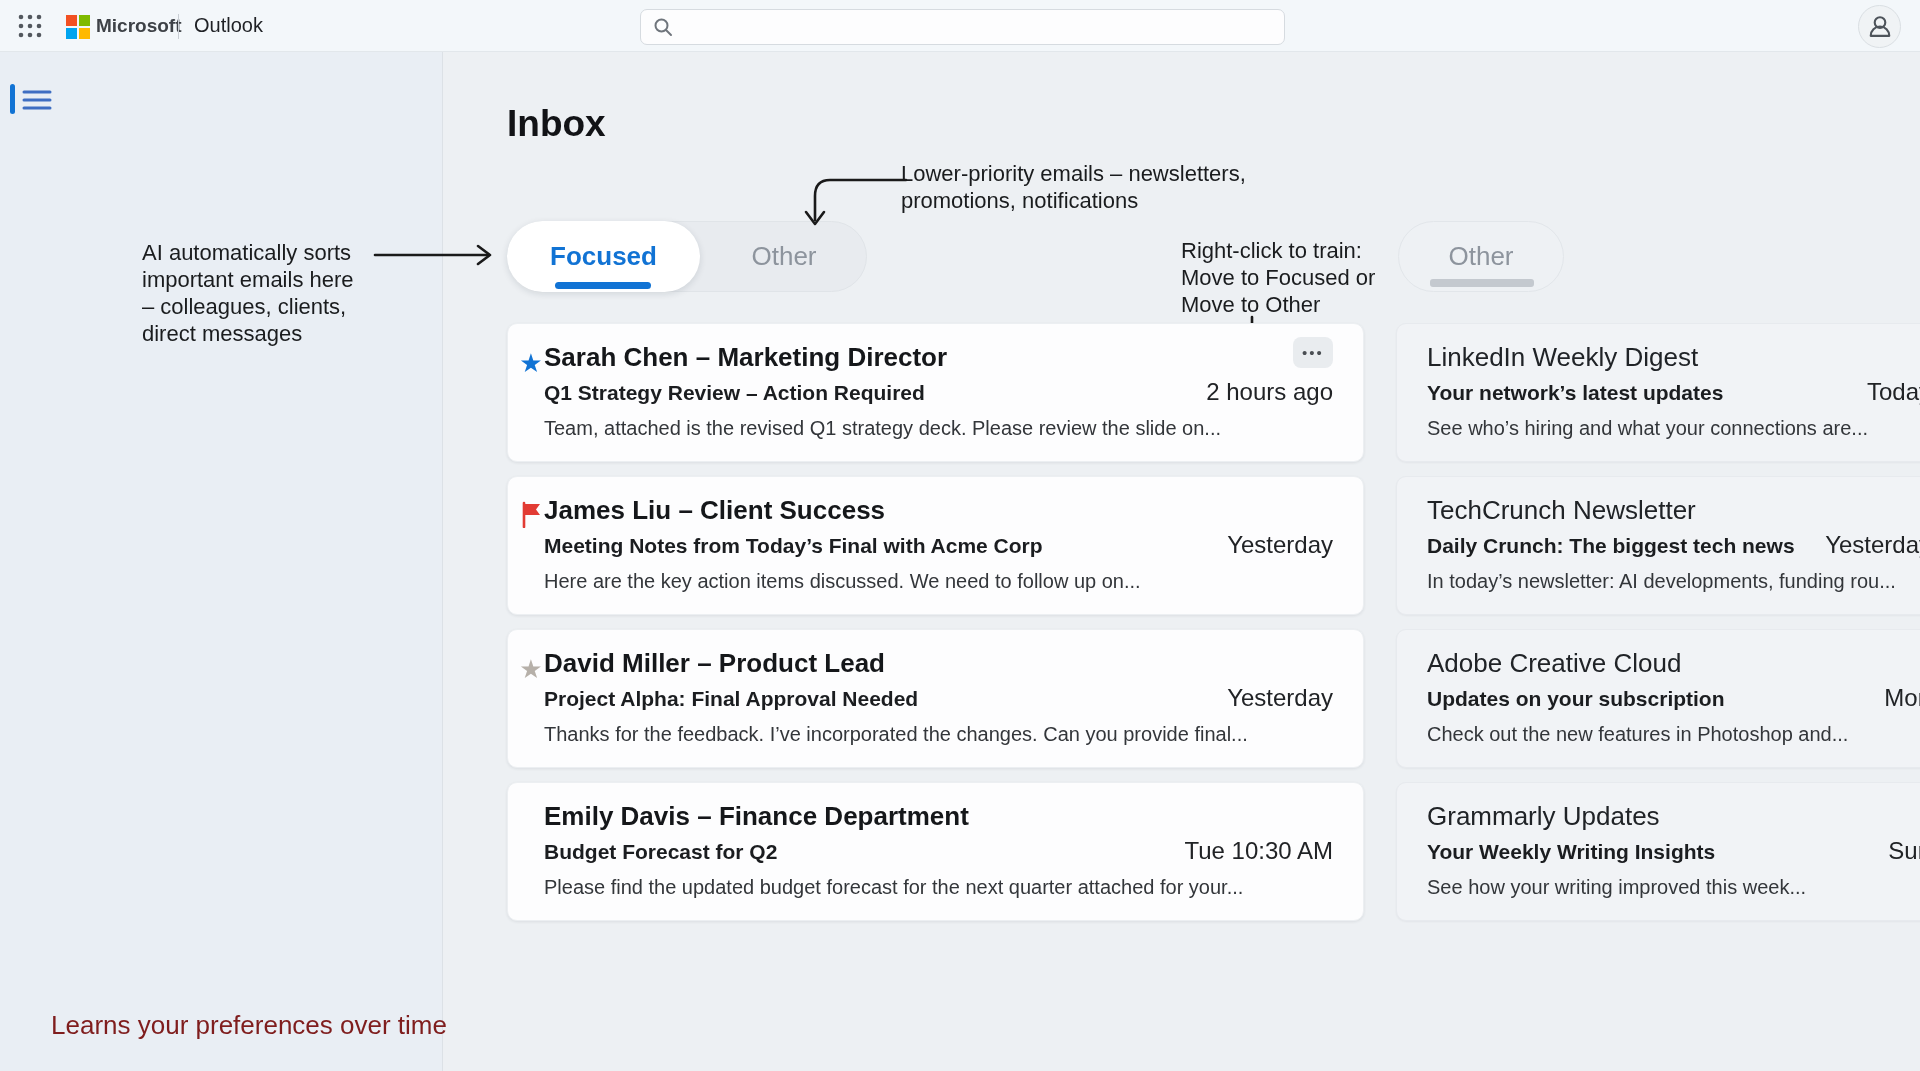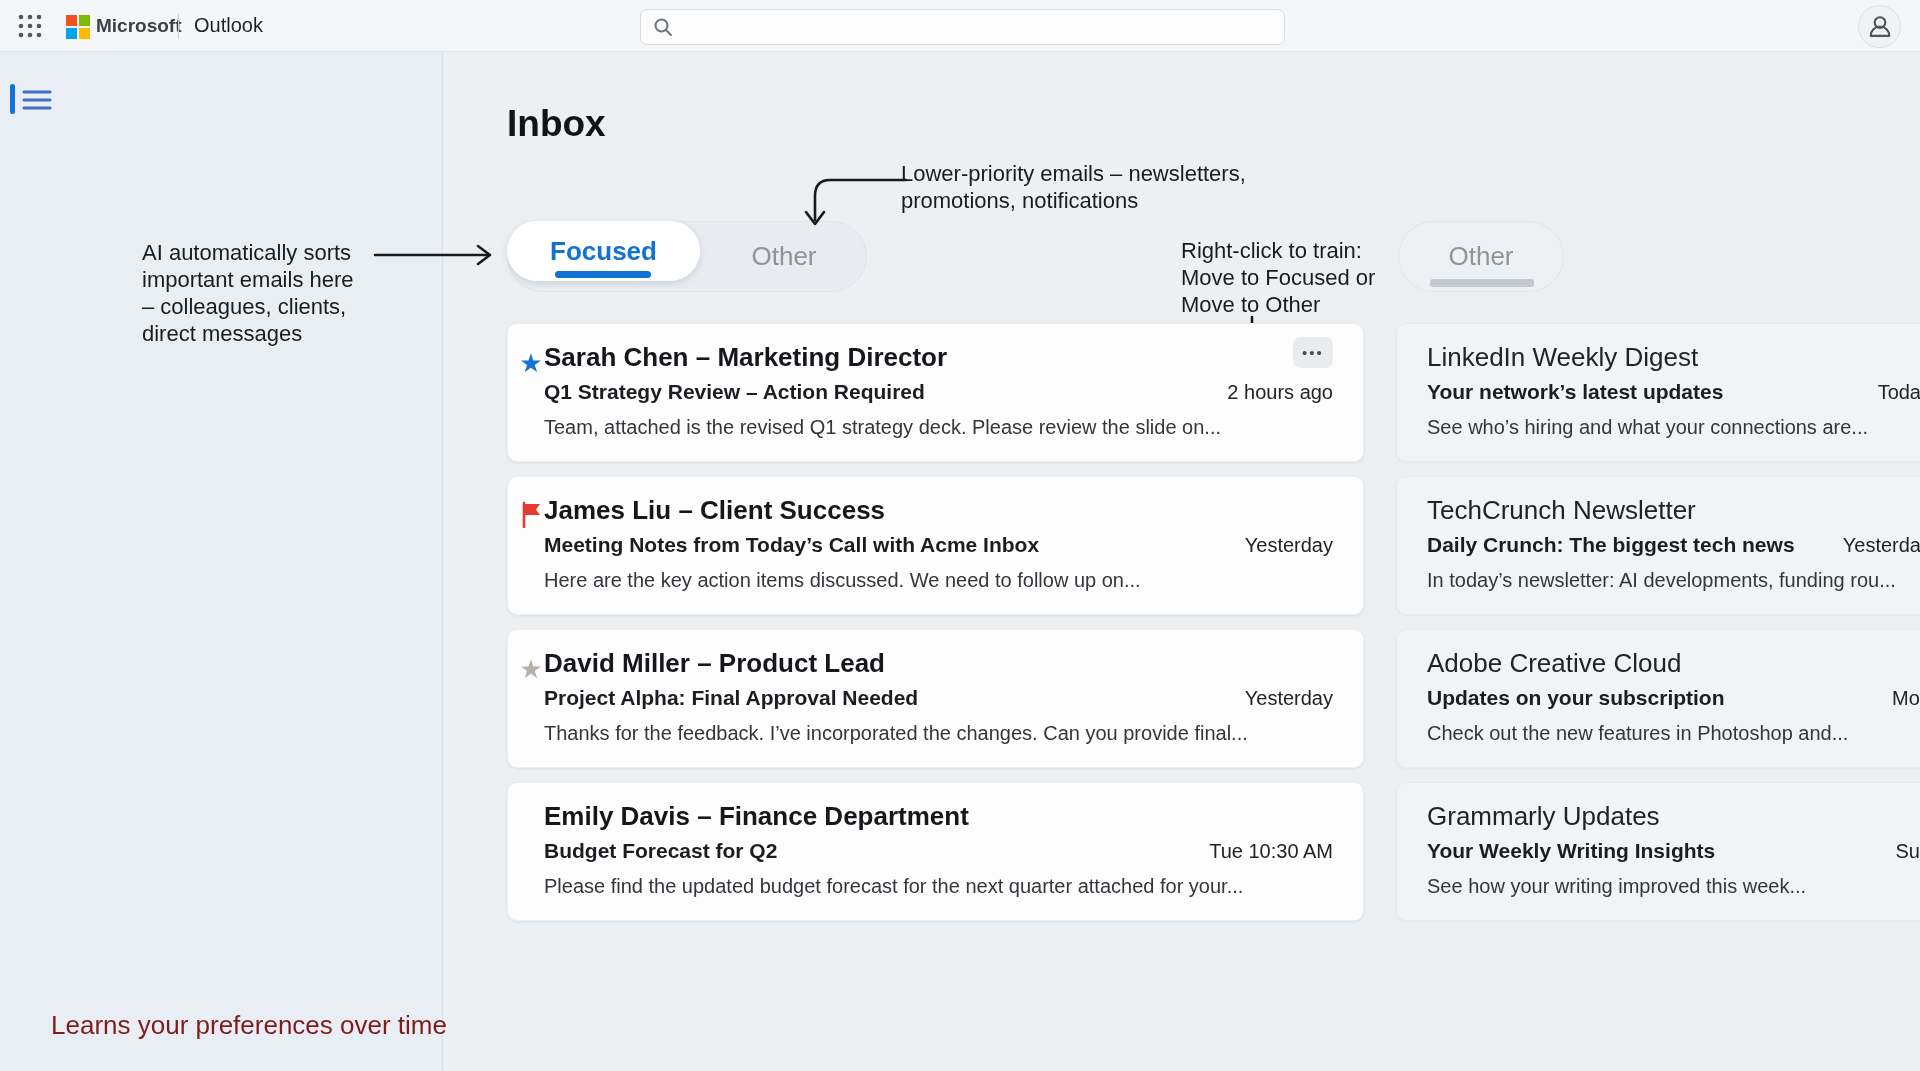--- a/index.html
+++ b/index.html
@@ -31,21 +31,21 @@
   
   .sidebar{position:absolute;left:0;top:52px;width:443px;height:1019px;
     background:#e9eef4;border-right:1px solid #dce1e6;}
   .accentbar{position:absolute;left:10px;top:84px;width:5px;height:30px;border-radius:3px;background:var(--accent);}
   .hamburger{position:absolute;left:20px;top:88px;width:34px;height:26px;background:none;border:none;cursor:pointer;}
   .footnote{position:absolute;left:51px;top:1010px;font-size:26px;color:#7f1d1d;}
   
   .pagetitle{position:absolute;left:507px;top:103px;font-size:37px;font-weight:700;color:#121316;}
   .tabgroup{position:absolute;left:507px;top:221px;width:360px;height:71px;border-radius:36px;
     background:#e8ebef;border:1px solid #e0e4e8;}
-  .tab-focused{position:absolute;left:-1px;top:-1px;width:193px;height:60px;border-radius:36px;
+  .tab-focused{position:absolute;left:-1px;top:-1px;width:193px;height:71px;border-radius:36px;
     background:#ffffff;border:none;box-shadow:0 2px 7px rgba(20,30,50,.12);cursor:pointer;
     font-family:inherit;font-size:26px;font-weight:700;color:var(--accent);}
   .tab-underline{position:absolute;left:48px;bottom:3px;width:96px;height:7px;border-radius:4px;background:var(--accent);}
   .tab-other{position:absolute;left:192px;top:0;width:168px;height:69px;background:none;border:none;cursor:pointer;
     font-family:inherit;font-size:26px;color:var(--tab-gray);}
   .otherpill{position:absolute;left:1398px;top:221px;width:166px;height:71px;border-radius:36px;
     background:#eef1f4;border:1px solid #e2e6ea;cursor:pointer;
     font-family:inherit;font-size:26px;color:var(--tab-gray);}
   .otherpill .gray-underline{position:absolute;left:31px;bottom:4px;width:104px;height:8px;border-radius:3px;background:var(--underline-gray);}
   
@@ -63,21 +63,21 @@
     box-shadow:0 1px 2px rgba(30,40,60,.05);}
   .mail-icon{position:absolute;left:10px;top:24px;width:26px;text-align:center;font-size:26px;line-height:30px;}
   .mail-icon.blue{color:var(--accent);}
   .mail-icon.gray{color:var(--star-gray);}
   .lines{position:absolute;left:36px;right:30px;top:16px;}
   .ocard .lines{left:30px;right:24px;}
   .sender{font-size:26px;font-weight:700;color:#15171a;line-height:34px;white-space:nowrap;overflow:hidden;}
   .ocard .sender{font-weight:400;color:#202327;}
   .row{display:flex;align-items:baseline;line-height:36px;}
   .subject{font-size:21px;font-weight:700;color:#1b1d20;white-space:nowrap;overflow:hidden;}
-  .time{margin-left:auto;padding-left:14px;font-size:20px;font-weight:400;color:#212326;white-space:nowrap;}
+  .time{margin-left:auto;padding-left:14px;font-size:24px;font-weight:400;color:#212326;white-space:nowrap;}
   .preview{font-size:20px;color:#33363a;line-height:34px;white-space:nowrap;overflow:hidden;}
   .more{position:absolute;top:13px;right:30px;width:40px;height:31px;border-radius:8px;
     background:#e9ecef;border:none;cursor:pointer;color:#4a4e53;font-size:15px;letter-spacing:2px;
     font-family:inherit;line-height:1;}
 </style>
 </head>
 <body>
 
 <header class="topbar">
   <button class="applauncher">
@@ -187,21 +187,21 @@
 <div class="card fcard" style="top:476px">
   <span class="mail-icon">
     <svg width="22" height="27" viewBox="0 0 22 27">
       <line x1="4" y1="2" x2="4" y2="26" stroke="var(--flag-red)" stroke-width="2.6" stroke-linecap="round"></line>
       <path d="M4 3 L20 3 L16 8.5 L20 14 L4 14 Z" fill="var(--flag-red)"></path>
     </svg>
   </span>
   <div class="lines">
     <div class="sender">James Liu – Client Success</div>
     <div class="row">
-      <span class="subject">Meeting Notes from Today’s Call with Acme Inbox</span>
+      <span class="subject">Meeting Notes from Today’s Final with Acme Corp</span>
       <span class="time">Yesterday</span>
     </div>
     <div class="preview">Here are the key action items discussed. We need to follow up on...</div>
   </div>
 </div>
 
 <div class="card fcard" style="top:629px">
   <span class="mail-icon gray">★</span>
   <div class="lines">
     <div class="sender">David Miller – Product Lead</div>

